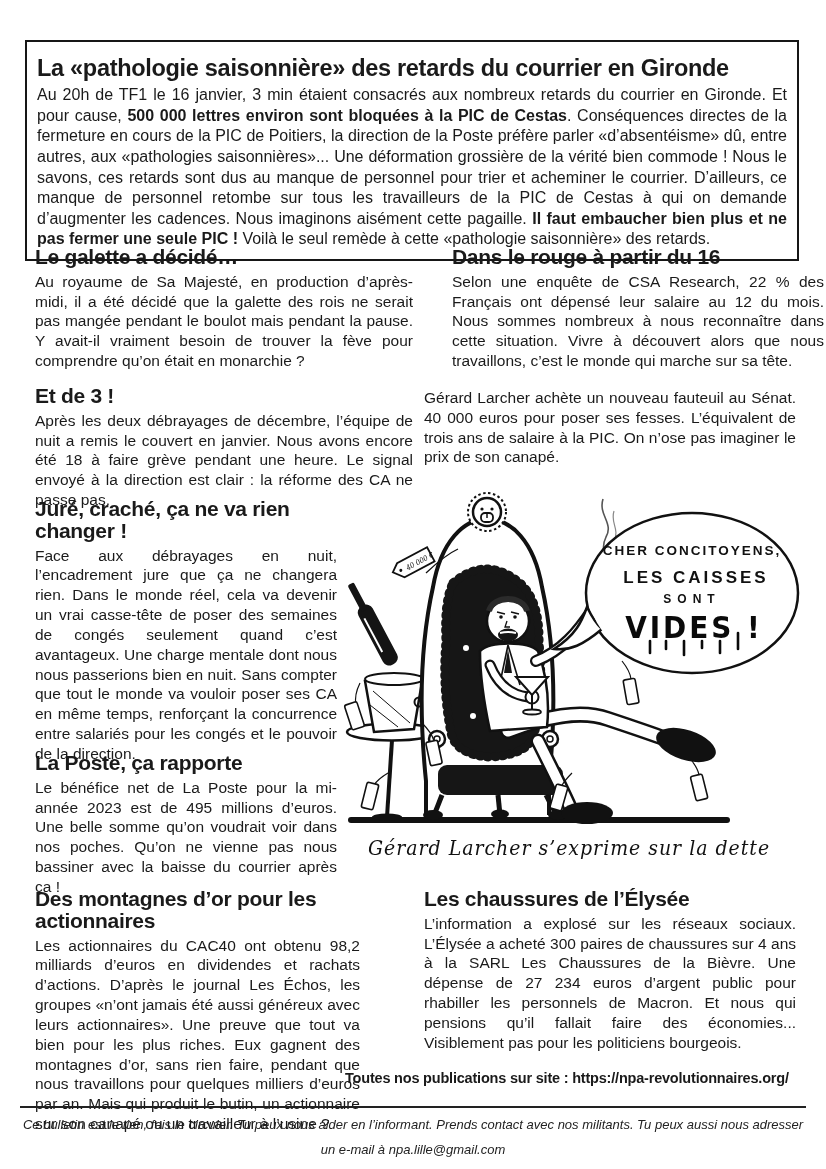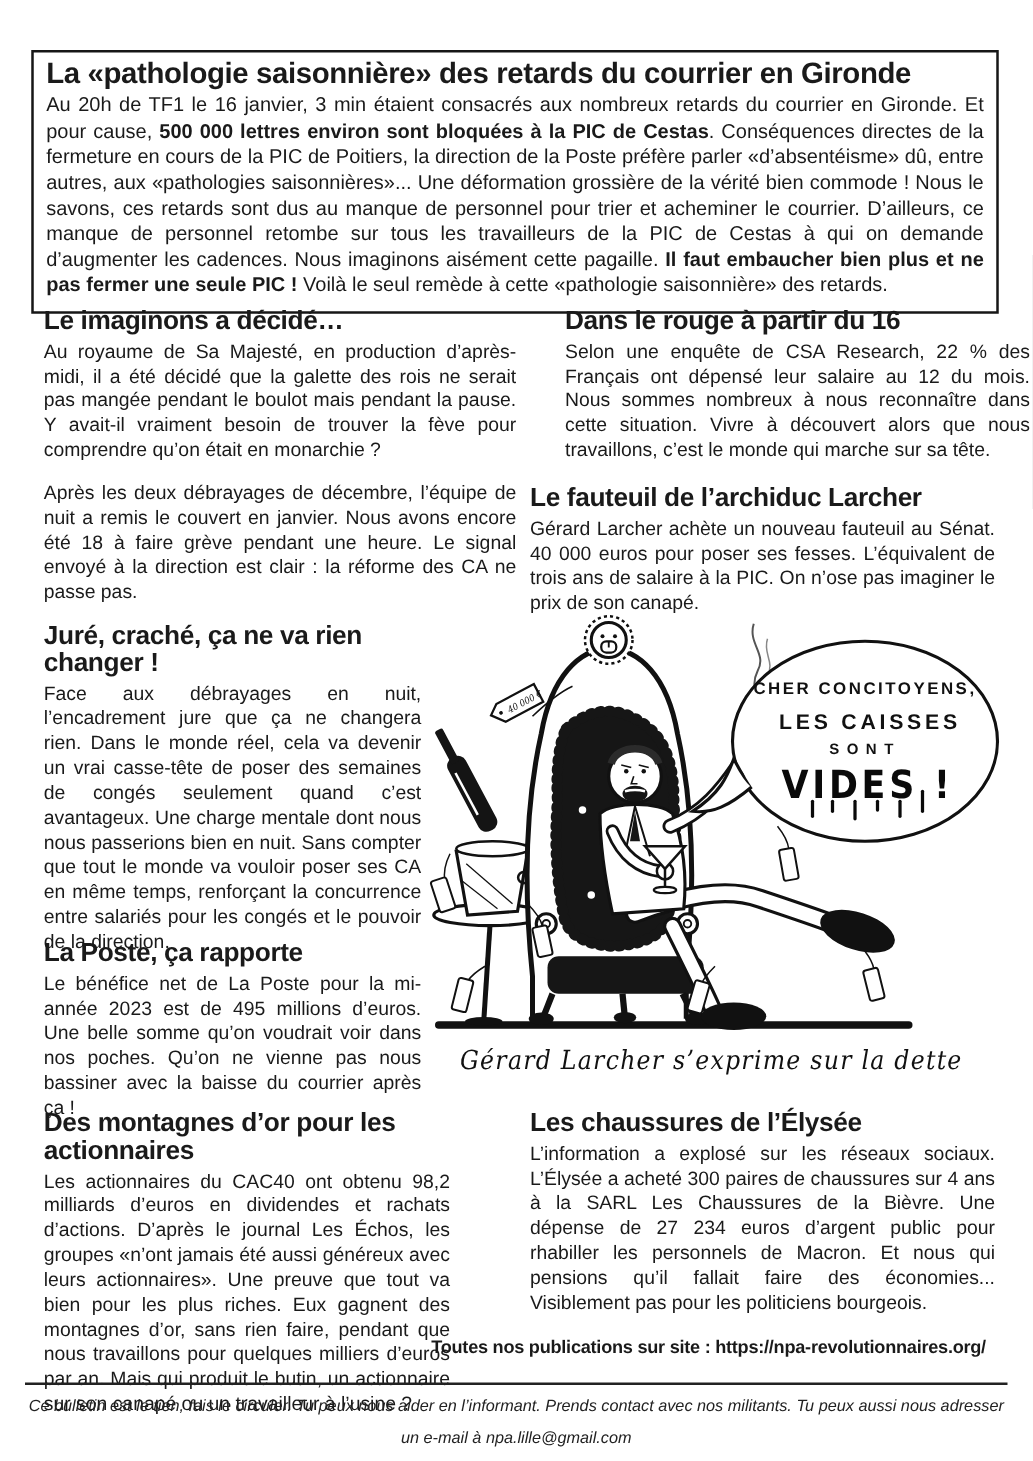--- a/index.html
+++ b/index.html
@@ -9,21 +9,21 @@
     font-family:"Liberation Sans","DejaVu Sans",sans-serif;
     font-stretch:condensed;
   }
   .abs{position:absolute;}
   
   .lead-box{
     left:25px;top:40px;width:750px;
     border:2px solid #161616;padding:2px 10px 9px 10px;
   }
   .lead-box h1{
-    font-size:23.5px;font-weight:700;margin:1px 0 3px 0;letter-spacing:-0.3px;line-height:1.15;
+    font-size:23.5px;font-weight:700;margin:11px 0 3px 0;letter-spacing:-0.3px;line-height:1.15;
   }
   .lead-box p{font-size:16px;line-height:1.29;text-align:justify;margin:0;}
   .lead-box strong{font-weight:700;}
   
   .sec h2{
     font-size:21px;font-weight:700;margin:0 0 4px 0;letter-spacing:-0.3px;line-height:1.04;
   }
   .sec p{font-size:15.5px;line-height:1.28;text-align:justify;margin:0;}
   
   .cartoon-wrap{left:340px;top:483px;width:465px;height:352px;}
@@ -46,25 +46,26 @@
 <body>
 
 <div class="page">
 
   <section class="abs lead-box">
     <h1>La «pathologie saisonnière» des retards du courrier en Gironde</h1>
     <p><span>Au 20h de TF1 le 16 janvier, 3 min étaient consacrés aux nombreux retards du courrier en Gironde. Et pour cause, </span><strong>500 000 lettres environ sont bloquées à la PIC de Cestas</strong><span>. Conséquences directes de la fermeture en cours de la PIC de Poitiers, la direction de la Poste préfère parler «d’absentéisme» dû, entre autres, aux «pathologies saisonnières»... Une déformation grossière de la vérité bien commode ! Nous le savons, ces retards sont dus au manque de personnel pour trier et acheminer le courrier. D’ailleurs, ce manque de personnel retombe sur tous les travailleurs de la PIC de Cestas à qui on demande d’augmenter les cadences. Nous imaginons aisément cette pagaille. </span><strong>Il faut embaucher bien plus et ne pas fermer une seule PIC !</strong><span> Voilà le seul remède à cette «pathologie saisonnière» des retards.</span></p>
   </section>
 
   <article class="abs sec" style="left:35px;top:246px;width:378px;">
-    <h2>Le imaginons a décidé…</h2>
+    <h2>Le galette a décidé…</h2>
     <p>Au royaume de Sa Majesté, en production d’après-midi, il a été décidé que la galette des rois ne serait pas mangée pendant le boulot mais pendant la pause. Y avait-il vraiment besoin de trouver la fève pour comprendre qu’on était en monarchie ?</p>
   </article>
 
   <article class="abs sec" style="left:35px;top:385px;width:378px;">
+    <h2>Et de 3 !</h2>
     <p>Après les deux débrayages de décembre, l’équipe de nuit a remis le couvert en janvier. Nous avons encore été 18 à faire grève pendant une heure. Le signal envoyé à la direction est clair : la réforme des CA ne passe pas.</p>
   </article>
 
   <article class="abs sec" style="left:35px;top:498px;width:302px;">
     <h2>Juré, craché, ça ne va rien changer !</h2>
     <p>Face aux débrayages en nuit, l’encadrement jure que ça ne changera rien. Dans le monde réel, cela va devenir un vrai casse-tête de poser des semaines de congés seulement quand c’est avantageux. Une charge mentale dont nous nous passerions bien en nuit. Sans compter que tout le monde va vouloir poser ses CA en même temps, renforçant la concurrence entre salariés pour les congés et le pouvoir de la direction.</p>
   </article>
 
   <article class="abs sec" style="left:35px;top:752px;width:302px;">
     <h2>La Poste, ça rapporte</h2>
@@ -75,21 +76,20 @@
     <h2>Des montagnes d’or pour les actionnaires</h2>
     <p>Les actionnaires du CAC40 ont obtenu 98,2 milliards d’euros en dividendes et rachats d’actions. D’après le journal Les Échos, les groupes «n’ont jamais été aussi généreux avec leurs actionnaires». Une preuve que tout va bien pour les plus riches. Eux gagnent des montagnes d’or, sans rien faire, pendant que nous travaillons pour quelques milliers d’euros par an. Mais qui produit le butin, un actionnaire sur son canapé ou un travailleur à l’usine ?</p>
   </article>
 
   <article class="abs sec" style="left:424px;top:246px;width:372px;margin-left:28px;">
     <h2>Dans le rouge à partir du 16</h2>
     <p>Selon une enquête de CSA Research, 22 % des Français ont dépensé leur salaire au 12 du mois. Nous sommes nombreux à nous reconnaître dans cette situation. Vivre à découvert alors que nous travaillons, c’est le monde qui marche sur sa tête.</p>
   </article>
 
   <article class="abs sec" style="left:424px;top:388px;width:372px;">
-    <h2>Le fauteuil de l’archiduc Larcher</h2>
     <p>Gérard Larcher achète un nouveau fauteuil au Sénat. 40 000 euros pour poser ses fesses. L’équivalent de trois ans de salaire à la PIC. On n’ose pas imaginer le prix de son canapé.</p>
   </article>
 
   <article class="abs sec" style="left:424px;top:888px;width:372px;">
     <h2>Les chaussures de l’Élysée</h2>
     <p>L’information a explosé sur les réseaux sociaux. L’Élysée a acheté 300 paires de chaussures sur 4 ans à la SARL Les Chaussures de la Bièvre. Une dépense de 27 234 euros d’argent public pour rhabiller les personnels de Macron. Et nous qui pensions qu’il fallait faire des économies... Visiblement pas pour les politiciens bourgeois.</p>
   </article>
 
   <div class="abs cartoon-wrap">
     <svg width="465" height="352" viewBox="0 0 465 352">

